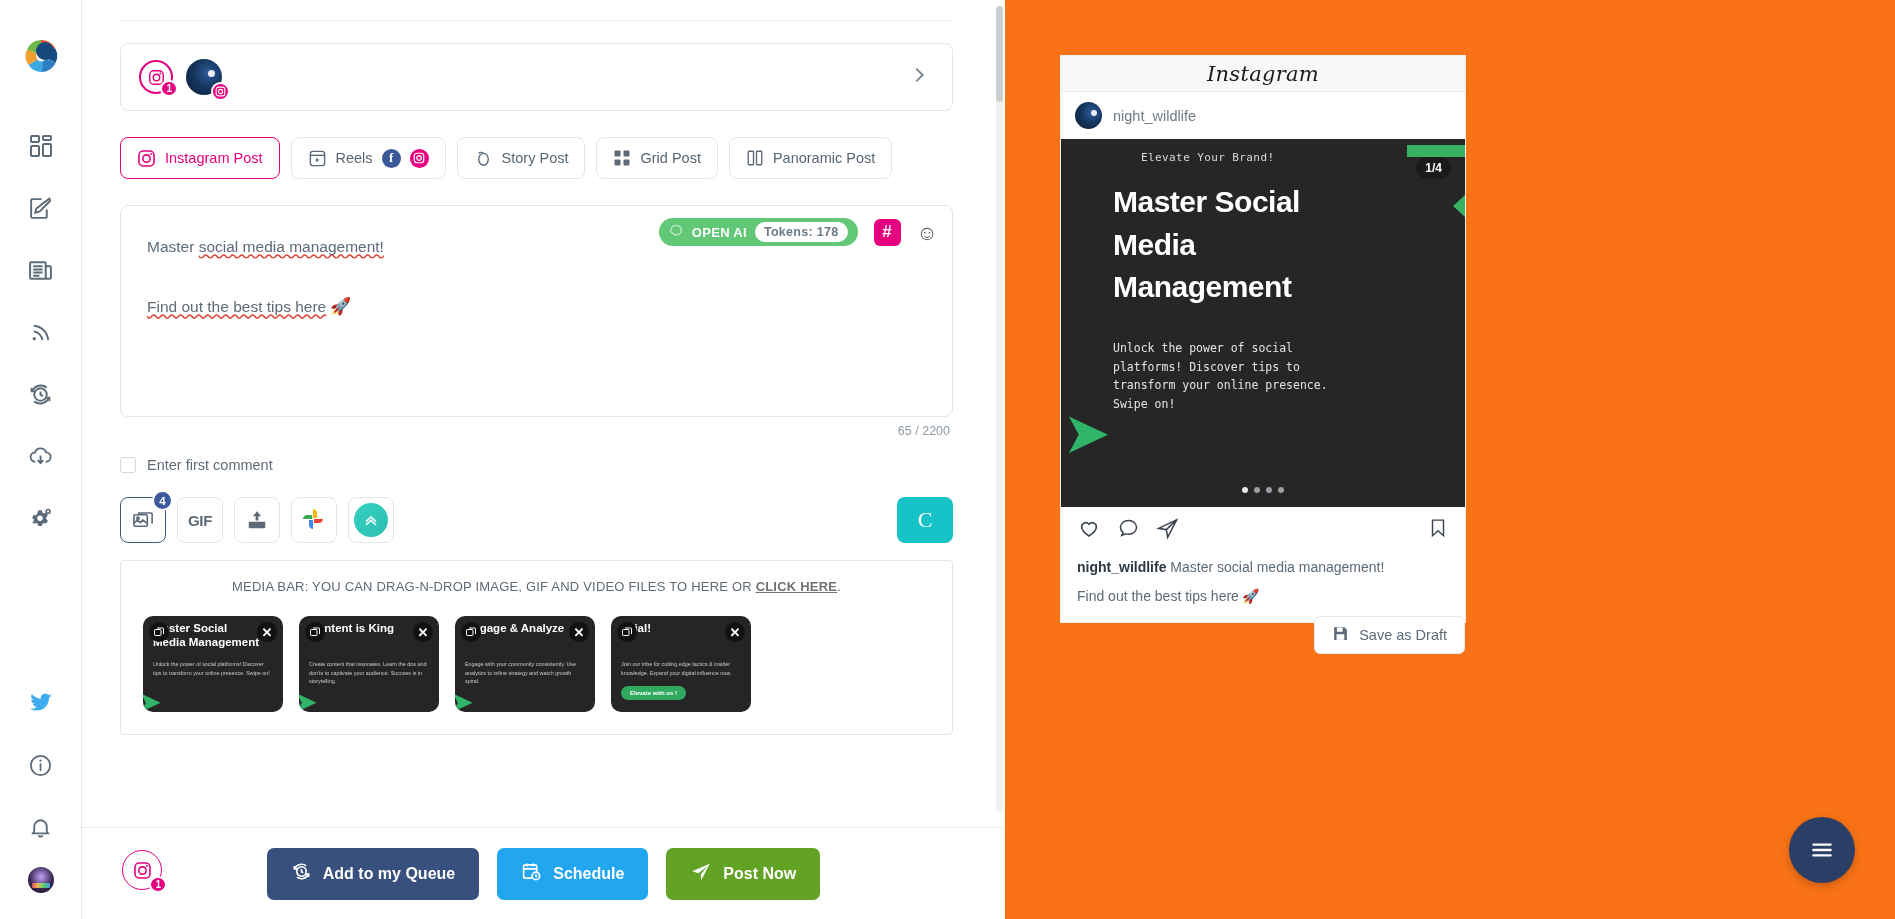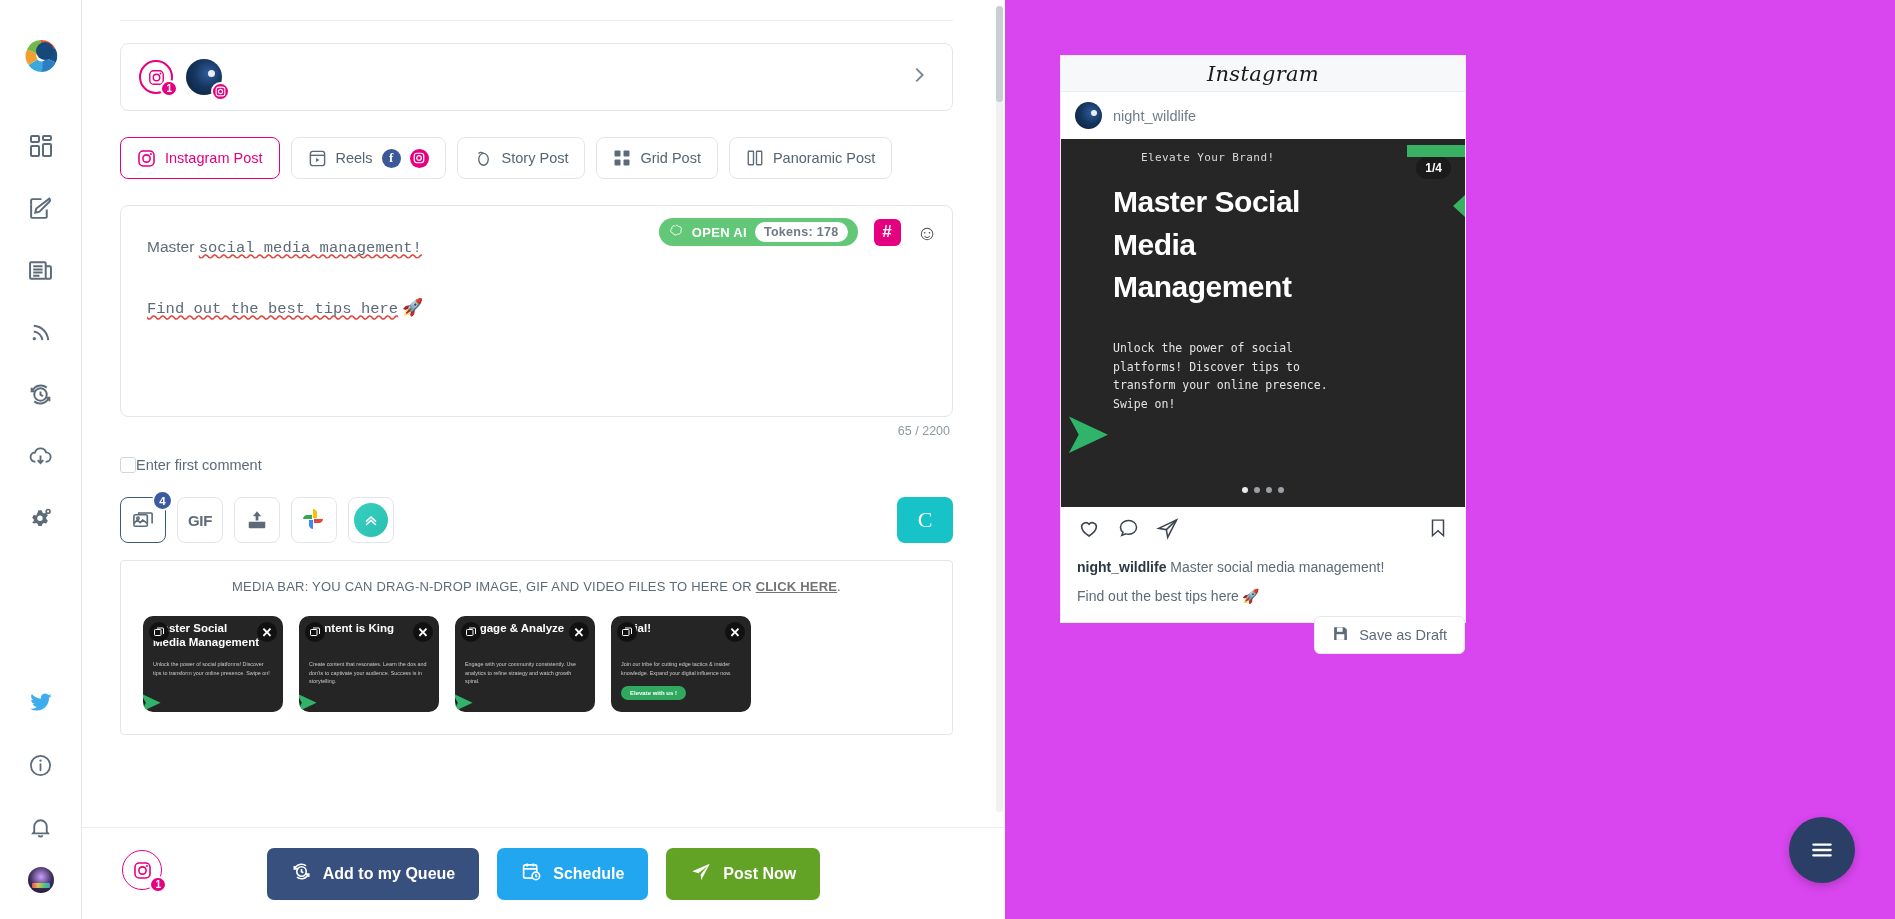--- a/index.html
+++ b/index.html
@@ -119,26 +119,26 @@
   .tokens-chip {
     background:#fff; color:#6d7a86; border-radius:13px;
     font-size:12.5px; font-weight:600; padding:3px 9px;
   }
   .hash-btn {
     width:27px;height:27px;border-radius:6px;background:#e4007f;color:#fff;
     display:flex;align-items:center;justify-content:center;font-size:17px;font-weight:700;cursor:pointer;
   }
   .emoji-btn { font-size:21px; color:#4c4c4c; cursor:pointer; line-height:1; }
   .composer-text { padding:30px 26px 0 26px; font-size:15.5px; color:#5d6b78; line-height:1.45; }
-  .squig { text-decoration:#e0453d wavy underline; text-decoration-skip-ink:none;font-family:Liberation Mono, monospace; }
+  .squig { text-decoration:#e0453d wavy underline; text-decoration-skip-ink:none; }
   .composer-line2 { margin-top:37px; }
   .rocket { font-size:17px; }
   .char-count { position:absolute; right:2px; top:218px; font-size:12.5px; color:#8d99a5; }
 
-  .first-comment { display:flex; align-items:flex-end; margin:40px 0 0 38px; }
+  .first-comment { display:flex; align-items:flex-end; gap:11px; margin:40px 0 0 38px; }
   .cb { width:16px;height:16px;border:1px solid #cfd6dd; border-radius:3px; background:#fff; cursor:pointer;}
   .first-comment span { font-size:14.5px; color:#5d6b78; }
 
   
   .media-tools { display:flex; align-items:center; gap:11px; margin:24px 38px 0 38px; }
   .mt-btn {
     width:46px;height:46px;border:1px solid #e3e6e9;border-radius:8px;background:#fff;
     display:flex;align-items:center;justify-content:center;position:relative;cursor:pointer;color:#5d6b78;
   }
   .mt-btn.sel { border-color:#3c5a80; }
@@ -211,21 +211,21 @@
     padding:0 24px; color:#fff; font-size:16px; font-weight:700; cursor:pointer; border:0;
     font-family:"Liberation Sans", sans-serif;
   }
   .btn-queue { background:#37507d;justify-content:flex-end; }
   .btn-sched { background:#23a6f0; }
   .btn-post  { background:#62a326; }
 
   
   .preview {
     position:absolute; left:1005px; top:0; width:890px; height:919px;
-    background:#d946ef;
+    background:#f97316;
   }
   .ig-card {
     position:absolute; left:56px; top:56px; width:404px; background:#fff;
     box-shadow:0 0 0 1px #eceef1;
   }
   .ig-head {
     height:36px; display:flex; align-items:center; justify-content:center;
     background:#f7f8fa; border-bottom:1px solid #e9ebee;
   }
   .ig-wordmark { font-family:"DejaVu Serif", serif; font-style:italic; font-size:21px; color:#1a1a1a; letter-spacing:.3px; }

